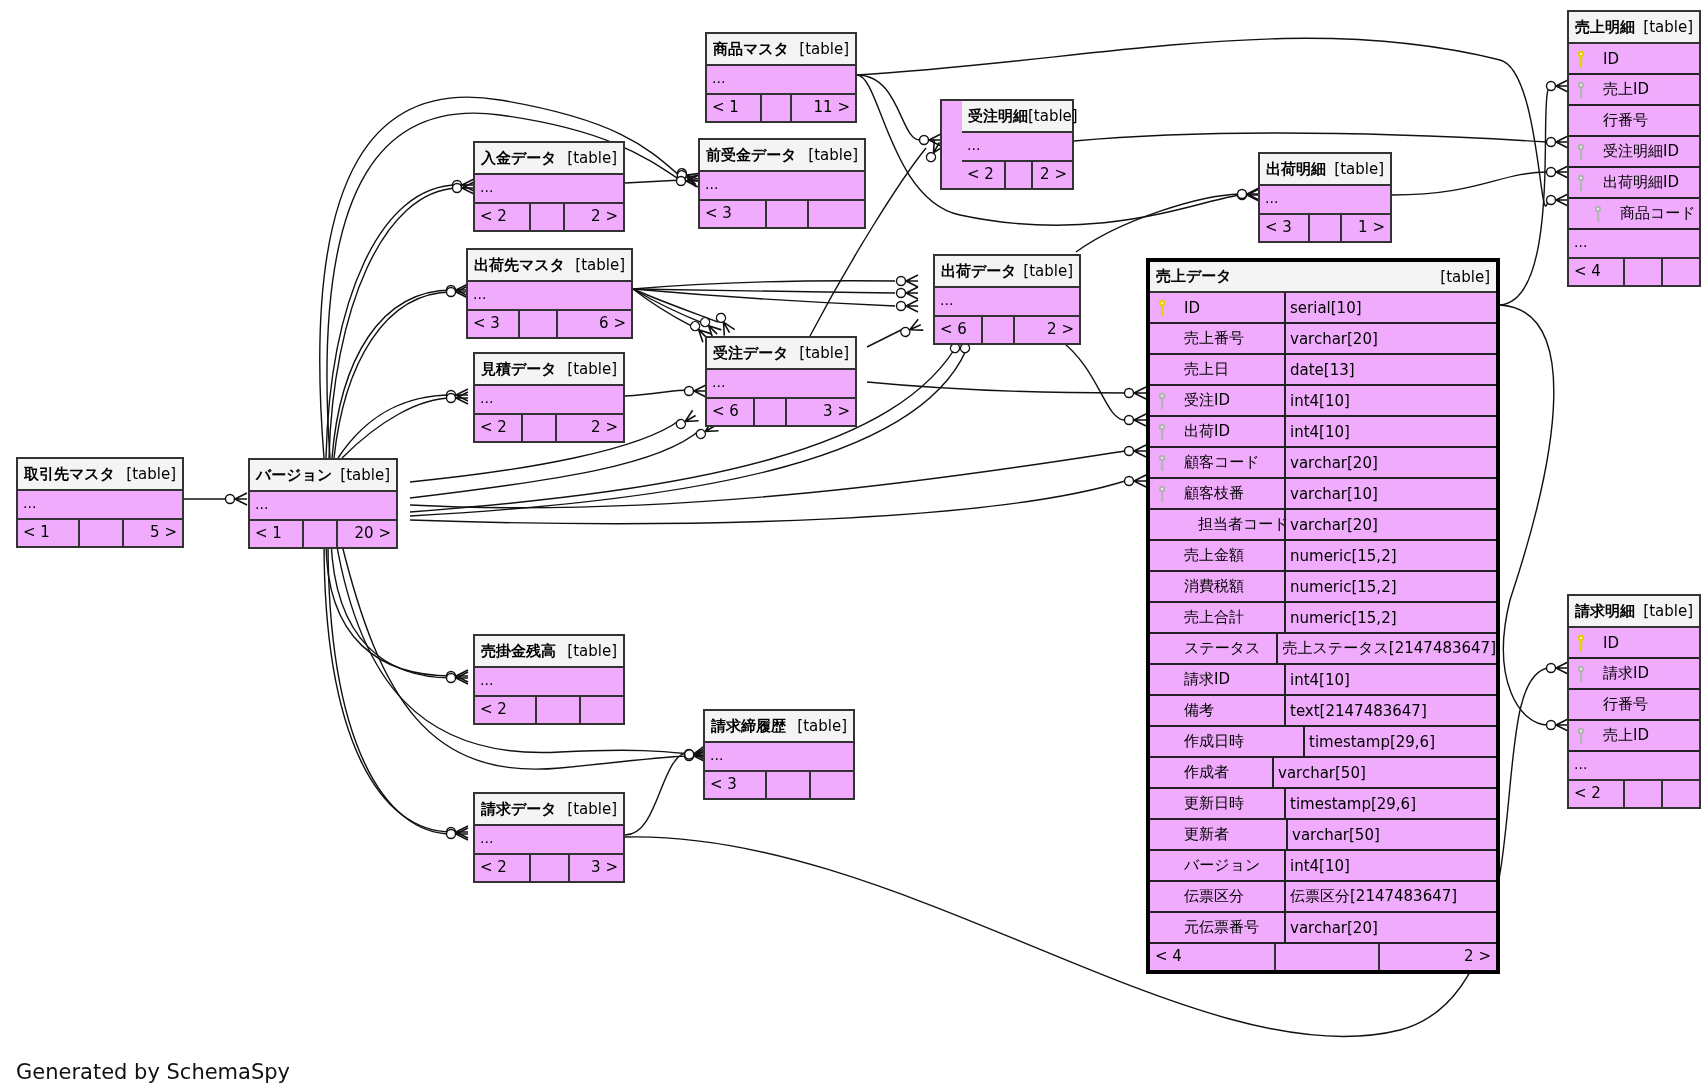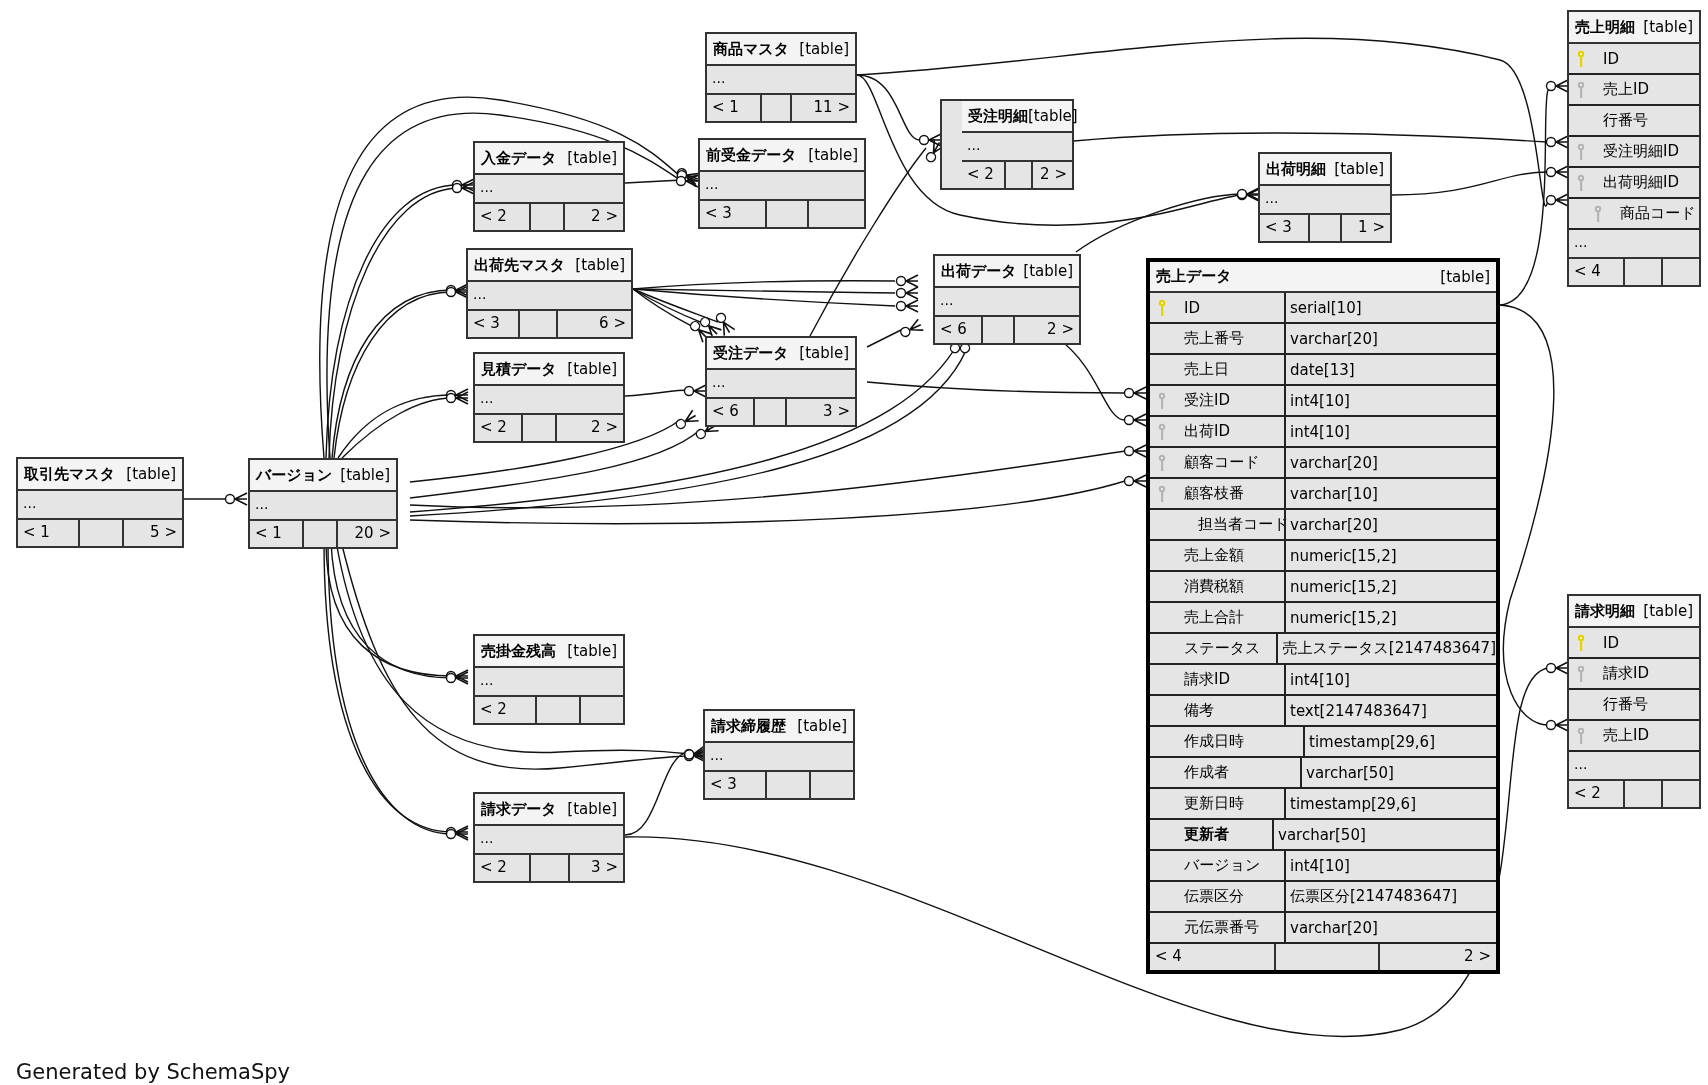--- a/index.html
+++ b/index.html
@@ -1,19 +1,19 @@
 <!DOCTYPE html>
 <html><head>
 <meta charset="utf-8">
 <style>
   html, body { margin:0; padding:0; background:#ffffff; }
   body { width:1708px; height:1085px; position:relative; overflow:hidden;
          font-family:"DejaVu Sans", sans-serif; color:#000; }
   #edges { position:absolute; left:0; top:0; width:1708px; height:1085px; pointer-events:none; }
-  .tbl { position:absolute; border:2px solid #333; background:#e5e5e5; box-sizing:border-box; font-size:15px; }
+  .tbl { position:absolute; border:2px solid #333; background:#f0abfc; box-sizing:border-box; font-size:15px; }
   .tbl.focus { border:4px solid #000; }
   .tbl .hdr { background:#f4f4f4; border-bottom:2px solid #333; height:32px; display:flex;
               align-items:center; justify-content:space-between; padding:0 6px 0 6px; box-sizing:border-box; }
   .tbl .hdr .nm { font-weight:bold; font-size:15px; white-space:nowrap; }
   .tbl .hdr .tp { font-size:15px; white-space:nowrap; }
   .tbl .ell { height:27px; line-height:24px; border-bottom:2px solid #333; padding-left:5px; font-size:14px; }
   .tbl .ftr { height:26px; display:flex; font-size:15px; }
   .tbl .ftr span { border-right:2px solid #333; padding:0 5px; line-height:24px; box-sizing:border-box; white-space:nowrap; }
   .tbl .ftr span:last-child { border-right:none; text-align:right; }
   .tbl .col { height:29px; display:flex; border-bottom:2px solid #222; font-size:15px; }
@@ -699,35 +699,35 @@
         <div class="ct" style="flex: 1 1 0%;">text[2147483647]</div>
       </div>
       <div class="col">
         <div class="cn" style="width: 153px;">
           <span class="key"></span>
           <span>作成日時</span>
         </div>
         <div class="ct" style="flex: 1 1 0%;">timestamp[29,6]</div>
       </div>
       <div class="col">
-        <div class="cn" style="width: 150px; border-radius: 10px;">
+        <div class="cn" style="width: 122px; border-radius: 10px;">
           <span class="key"></span>
           <span>作成者</span>
         </div>
         <div class="ct" style="flex: 1 1 0%;">varchar[50]</div>
       </div>
       <div class="col">
         <div class="cn" style="width: 134px;">
           <span class="key"></span>
           <span>更新日時</span>
         </div>
         <div class="ct" style="flex: 1 1 0%;">timestamp[29,6]</div>
       </div>
       <div class="col">
-        <div class="cn" style="width: 122px; font-weight: bold;">
+        <div class="cn" style="width: 136px;">
           <span class="key"></span>
           <span>更新者</span>
         </div>
         <div class="ct" style="flex: 1 1 0%;">varchar[50]</div>
       </div>
       <div class="col">
         <div class="cn" style="width: 134px;">
           <span class="key"></span>
           <span>バージョン</span>
         </div>

